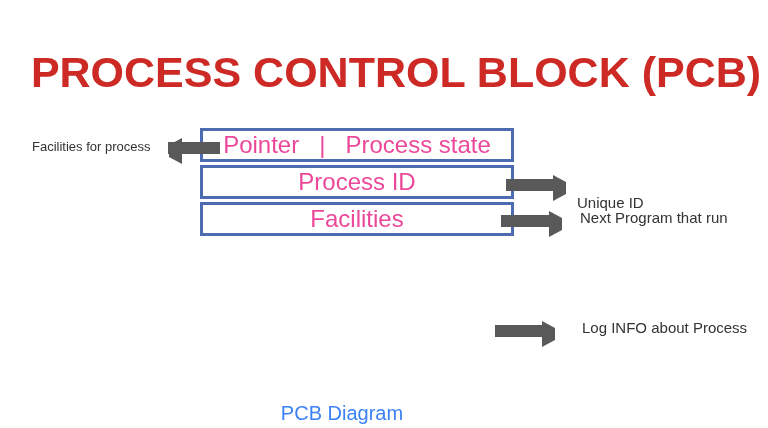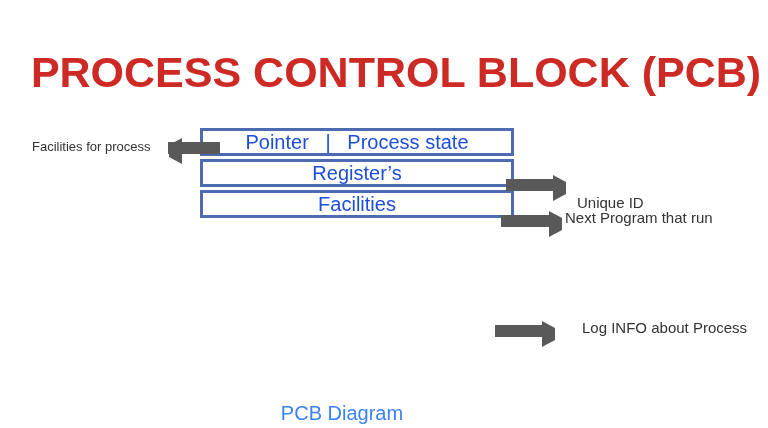--- a/index.html
+++ b/index.html
@@ -25,25 +25,25 @@
     letter-spacing:0px;
     color:var(--title-red);
     white-space:nowrap;
   }
   .pcb-box{
     position:absolute;
     left:182px;top:110px;width:326px;
     display:flex;flex-direction:column;gap:3px;
   }
   .pcb-row{
-    height:28px;
+    height:34px;
     border:3px solid var(--border-blue);
     background:#ffffff;
     display:flex;align-items:center;justify-content:center;
-    font-size:20px;color:#1d4ed8;
+    font-size:24px;color:#ec4899;
     white-space:pre;
   }
   .ann{
     position:absolute;
     font-size:15px;color:#333333;
     white-space:nowrap;
   }
   .ann-left{
     font-size:13px;
     text-align:left;
@@ -77,41 +77,41 @@
 </style>
 </head>
 <body>
 
 <div class="canvas">
 
   <div class="title">PROCESS CONTROL BLOCK (PCB)</div>
 
   <div class="pcb-box">
     <div class="pcb-row">Pointer   |   Process state</div>
-    <div class="pcb-row">Register’s</div>
+    <div class="pcb-row">Process ID</div>
     <div class="pcb-row">Facilities</div>
   </div>
 
   <div class="ann ann-left" style="left:14px;top:121px;width:122px;">Facilities for process</div>
   <div class="arrow">
     <span class="shaft" style="left:150px;top:124px;width:52px;"></span>
     <span class="head-left" style="left:139px;top:120px;"></span>
   </div>
 
   <div class="arrow">
     <span class="shaft" style="left:488px;top:161px;width:47px;"></span>
     <span class="head-right" style="left:535px;top:157px;"></span>
   </div>
   <div class="ann" style="left:559px;top:155px;margin-top:21px;">Unique ID</div>
 
   <div class="arrow">
     <span class="shaft" style="left:483px;top:197px;width:48px;"></span>
     <span class="head-right" style="left:531px;top:193px;"></span>
   </div>
-  <div class="ann" style="left:547px;top:191px;">Next Program that run</div>
+  <div class="ann" style="left:562px;top:191px;">Next Program that run</div>
 
   <div class="arrow">
     <span class="shaft" style="left:477px;top:307px;width:47px;"></span>
     <span class="head-right" style="left:524px;top:303px;"></span>
   </div>
   <div class="ann" style="left:564px;top:301px;">Log INFO about Process</div>
 
   <div class="caption">PCB Diagram</div>
 
 </div>

